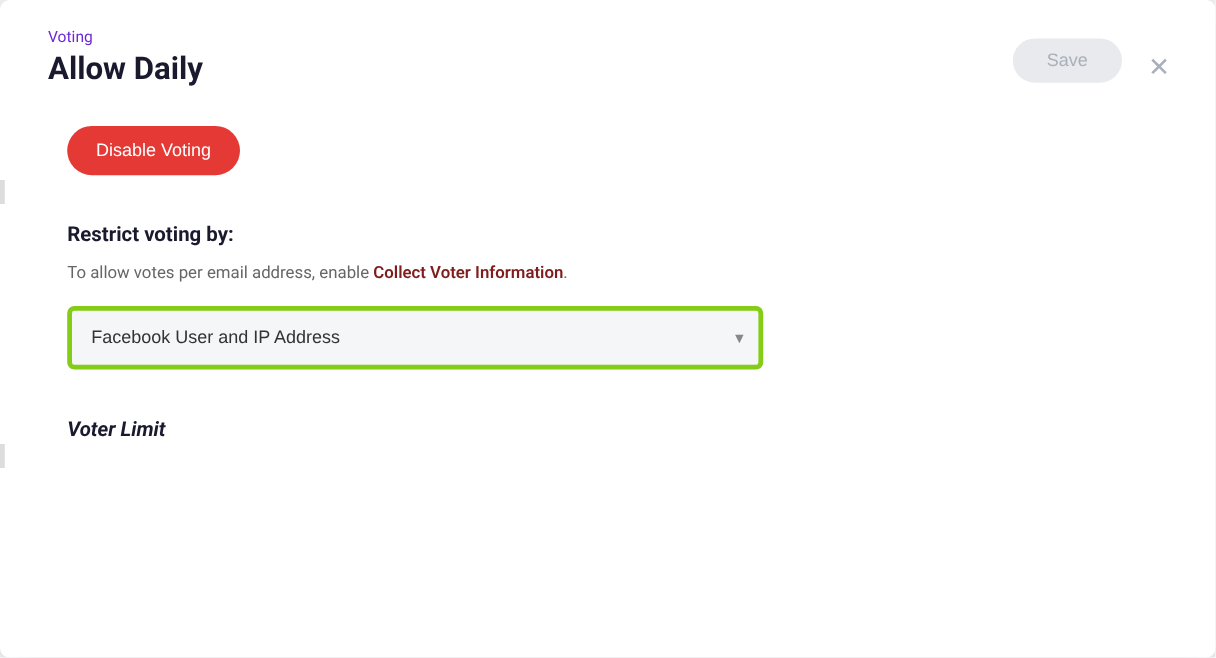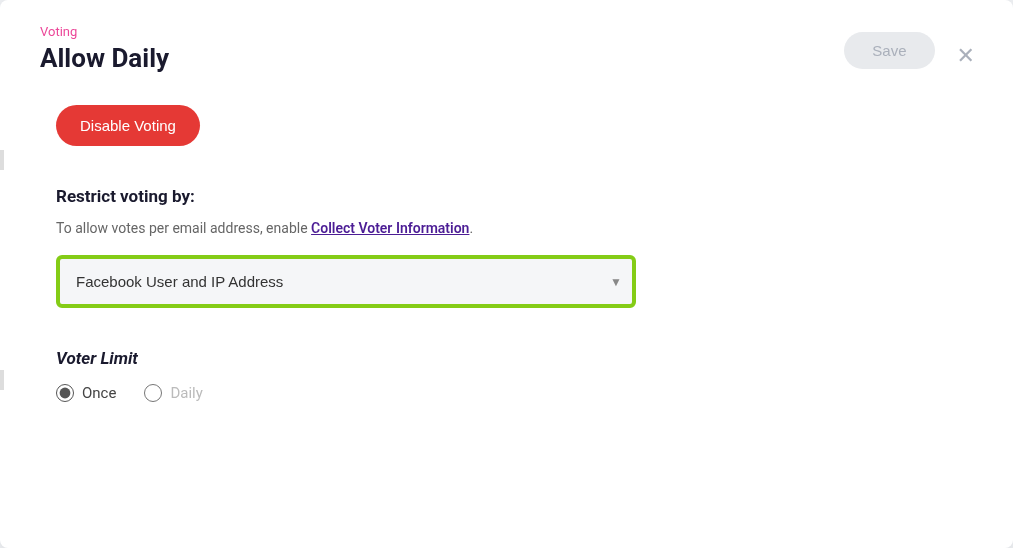--- a/index.html
+++ b/index.html
@@ -34,21 +34,21 @@
       padding: 24px 32px 16px 40px;
     }
 
     .header-title-group {
       display: flex;
       flex-direction: column;
     }
 
     .breadcrumb-text {
       font-size: 13px;
-      color: #ec4899;
+      color: #6d28d9;
       margin-bottom: 4px;
     }
 
     .page-title {
       font-size: 26px;
       font-weight: 700;
       color: #1a1a2e;
     }
 
     .header-actions {
@@ -106,23 +106,22 @@
     }
 
     .section-description {
       font-size: 14px;
       color: #666;
       margin-bottom: 16px;
       line-height: 1.5;
     }
 
     .section-description strong {
-      color: #4c1d95;
+      color: #7f1d1d;
       font-weight: 600;
-      text-decoration: underline;
     }
 
     .select-wrapper {
       position: relative;
       max-width: 580px;
     }
 
     .restrict-select {
       width: 100%;
       background: #f5f6f8;
@@ -241,26 +240,16 @@
           <option>IP Address Only</option>
           <option>Email Address</option>
           <option>Facebook User Only</option>
         </select>
         <span class="select-arrow">▼</span>
       </div>
     </div>
 
     <div class="voter-limit-section">
       <div class="voter-limit-title">Voter Limit</div>
-      <div class="radio-group">
-        <label class="radio-option">
-          <input class="radio-input" type="radio" name="voter_limit" value="once" checked="" style="">
-          <span class="radio-label">Once</span>
-        </label>
-        <label class="radio-option">
-          <input class="radio-input" type="radio" name="voter_limit" value="daily" style="">
-          <span class="radio-label disabled">Daily</span>
-        </label>
-      </div>
     </div>
 
   </div>
 </div>
 
 </body></html>

